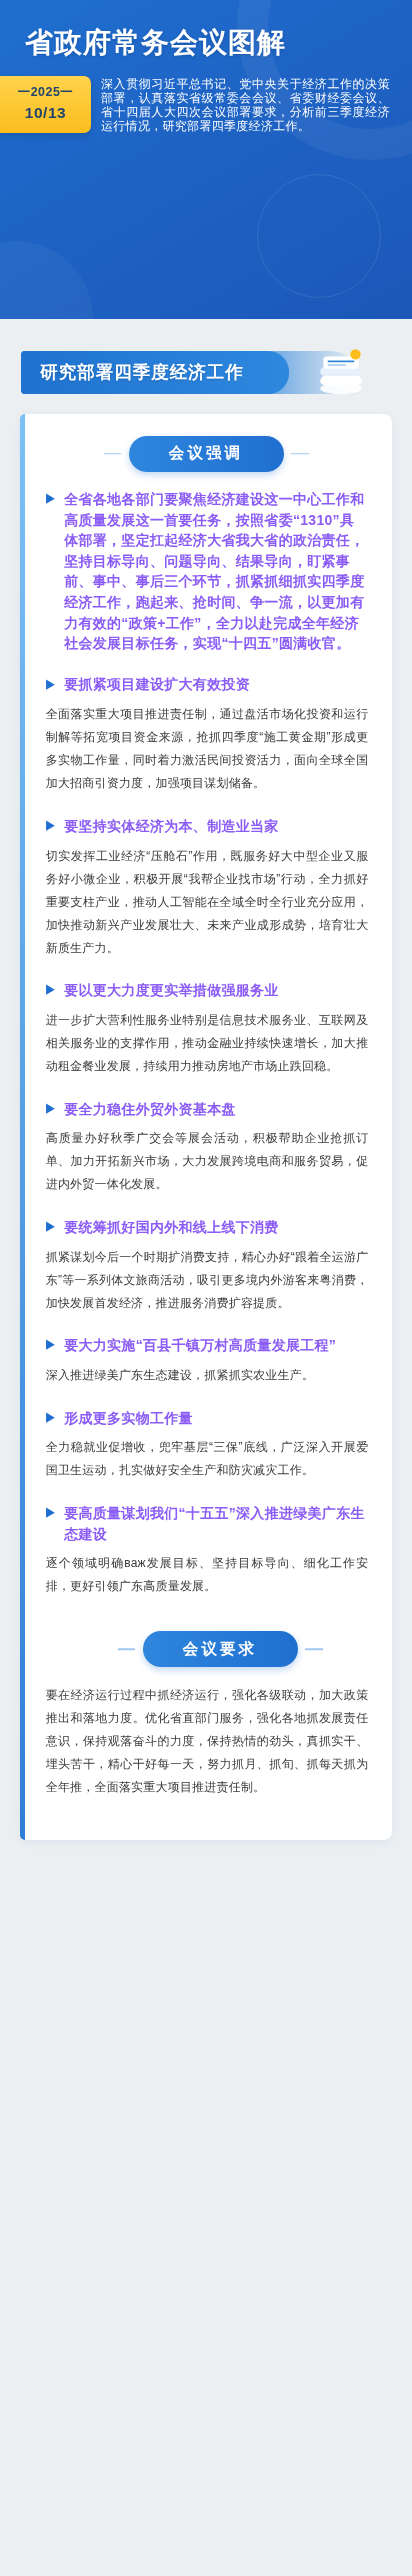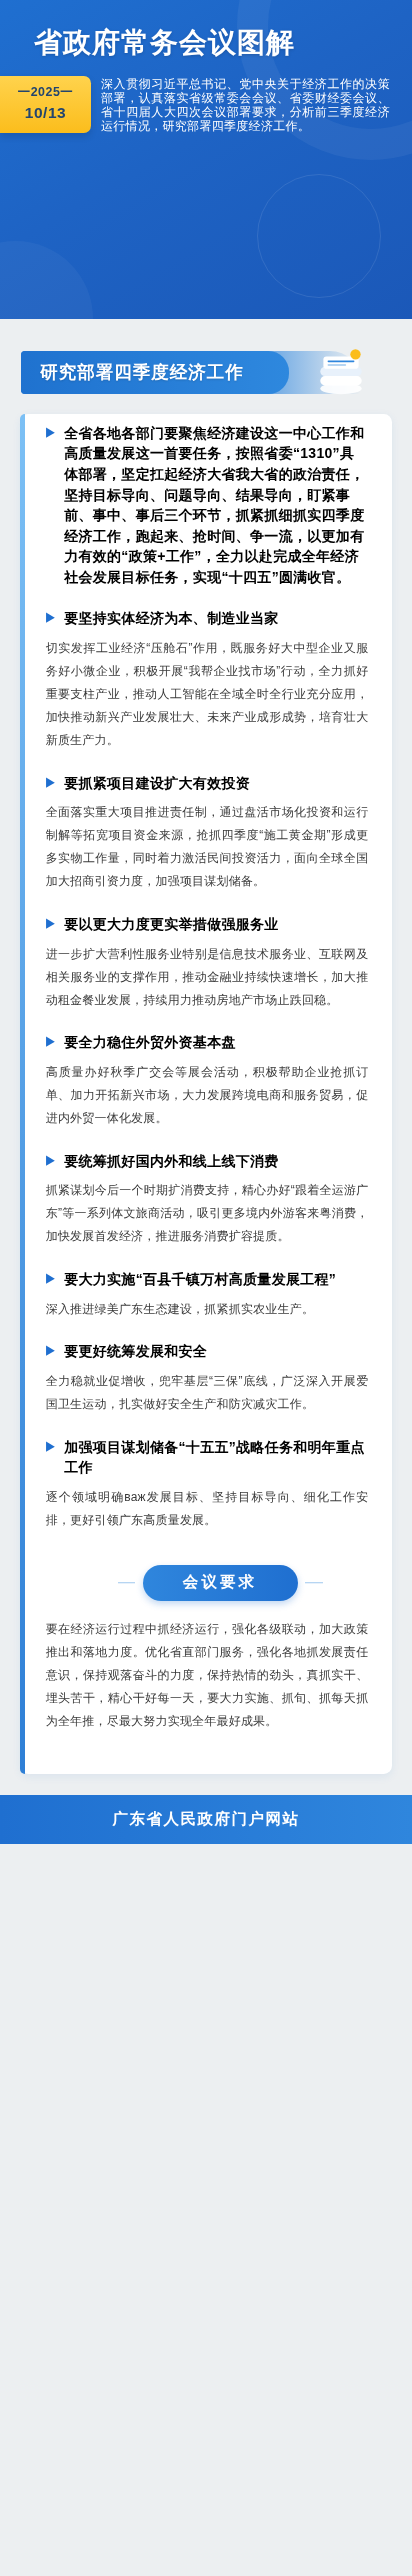--- a/index.html
+++ b/index.html
@@ -40,21 +40,21 @@
   }
   .hdr-deco-3 {
     position: absolute;
     right: 31px; bottom: 20.6px;
     width: 124px; height: 124px;
     border-radius: 50%;
     border: 1px solid rgba(255,255,255,0.10);
   }
   .hdr-title {
     position: absolute;
-    left: 34px; top: 24px;
+    left: 25px; top: 24px;
     color: #ffffff;
     font-size: 28px;
     font-weight: bold;
     letter-spacing: 1px;
     text-shadow: 0 1px 3.1px rgba(0,0,0,0.18);
   }
   .hdr-body {
     position: absolute;
     left: 101px; top: 77px;
     width: 289px;
@@ -178,21 +178,21 @@
     margin-bottom: 8.2px;
   }
   .arrow-icon {
     flex: 0 0 auto;
     margin-top: 3.1px;
     width: 13.4px; height: 13.4px;
   }
   .item-title {
     font-size: 14px;
     font-weight: bold;
-    color: #000000;
+    color: #8b5cf6;
     line-height: 20.6px;
     letter-spacing: 0.3px;
   }
   .item-body {
     font-size: 12px;
     color: #3a3a3a;
     line-height: 23px;
     letter-spacing: 0.2px;
     text-align: justify;
     padding-left: 2.1px;
@@ -250,55 +250,58 @@
       <rect x="22" y="24" width="68" height="24" rx="6" fill="#ffffff"></rect>
       <rect x="30" y="32" width="52" height="3" rx="1.5" fill="#2f86dd"></rect>
       <rect x="30" y="39" width="36" height="3" rx="1.5" fill="#9fc8ee"></rect>
       <circle cx="84" cy="20" r="10" fill="#fbbd1c"></circle>
     </svg>
   </div>
 
   <div class="card">
     <div class="card-left-rail"></div>
 
+    <div class="pill-wrap">
+      <span class="pill">会议强调</span>
+    </div>
 
     <div class="item">
       <div class="item-head">
         <svg class="arrow-icon" viewBox="0 0 26 26">
           <path d="M4 3 L21 13 L4 23 Z" fill="#1f6fd0"></path>
         </svg>
         <div class="item-title">全省各地各部门要聚焦经济建设这一中心工作和高质量发展这一首要任务，按照省委“1310”具体部署，坚定扛起经济大省我大省的政治责任，坚持目标导向、问题导向、结果导向，盯紧事前、事中、事后三个环节，抓紧抓细抓实四季度经济工作，跑起来、抢时间、争一流，以更加有力有效的“政策+工作”，全力以赴完成全年经济社会发展目标任务，实现“十四五”圆满收官。</div>
       </div>
     </div>
 
     <div class="item">
       <div class="item-head">
         <svg class="arrow-icon" viewBox="0 0 26 26">
           <path d="M4 3 L21 13 L4 23 Z" fill="#1f6fd0"></path>
         </svg>
+        <div class="item-title">要抓紧项目建设扩大有效投资</div>
+      </div>
+      <div class="item-body">全面落实重大项目推进责任制，通过盘活市场化投资和运行制解等拓宽项目资金来源，抢抓四季度“施工黄金期”形成更多实物工作量，同时着力激活民间投资活力，面向全球全国加大招商引资力度，加强项目谋划储备。</div>
+    </div>
+
+    <div class="item">
+      <div class="item-head">
+        <svg class="arrow-icon" viewBox="0 0 26 26">
+          <path d="M4 3 L21 13 L4 23 Z" fill="#1f6fd0"></path>
+        </svg>
         <div class="item-title">要坚持实体经济为本、制造业当家</div>
       </div>
       <div class="item-body">切实发挥工业经济“压舱石”作用，既服务好大中型企业又服务好小微企业，积极开展“我帮企业找市场”行动，全力抓好重要支柱产业，推动人工智能在全域全时全行业充分应用，加快推动新兴产业发展壮大、未来产业成形成势，培育壮大新质生产力。</div>
     </div>
 
     <div class="item">
       <div class="item-head">
         <svg class="arrow-icon" viewBox="0 0 26 26">
           <path d="M4 3 L21 13 L4 23 Z" fill="#1f6fd0"></path>
         </svg>
-        <div class="item-title">要抓紧项目建设扩大有效投资</div>
-      </div>
-      <div class="item-body">全面落实重大项目推进责任制，通过盘活市场化投资和运行制解等拓宽项目资金来源，抢抓四季度“施工黄金期”形成更多实物工作量，同时着力激活民间投资活力，面向全球全国加大招商引资力度，加强项目谋划储备。</div>
-    </div>
-
-    <div class="item">
-      <div class="item-head">
-        <svg class="arrow-icon" viewBox="0 0 26 26">
-          <path d="M4 3 L21 13 L4 23 Z" fill="#1f6fd0"></path>
-        </svg>
         <div class="item-title">要以更大力度更实举措做强服务业</div>
       </div>
       <div class="item-body">进一步扩大营利性服务业特别是信息技术服务业、互联网及相关服务业的支撑作用，推动金融业持续快速增长，加大推动租金餐业发展，持续用力推动房地产市场止跌回稳。</div>
     </div>
 
     <div class="item">
       <div class="item-head">
         <svg class="arrow-icon" viewBox="0 0 26 26">
           <path d="M4 3 L21 13 L4 23 Z" fill="#1f6fd0"></path>
         </svg>
@@ -325,44 +328,41 @@
         <div class="item-title">要大力实施“百县千镇万村高质量发展工程”</div>
       </div>
       <div class="item-body">深入推进绿美广东生态建设，抓紧抓实农业生产。</div>
     </div>
 
     <div class="item">
       <div class="item-head">
         <svg class="arrow-icon" viewBox="0 0 26 26">
           <path d="M4 3 L21 13 L4 23 Z" fill="#1f6fd0"></path>
         </svg>
-        <div class="item-title">要更好统筹发展和安全</div>
+        <div class="item-title">形成更多实物工作量</div>
       </div>
       <div class="item-body">全力稳就业促增收，兜牢基层“三保”底线，广泛深入开展爱国卫生运动，扎实做好安全生产和防灾减灾工作。</div>
     </div>
 
     <div class="item">
       <div class="item-head">
         <svg class="arrow-icon" viewBox="0 0 26 26">
           <path d="M4 3 L21 13 L4 23 Z" fill="#1f6fd0"></path>
         </svg>
-        <div class="item-title">加强项目谋划储备“十五五”战略任务和明年重点工作</div>
+        <div class="item-title">要高质量谋划我们“十五五”深入推进绿美广东生态建设</div>
       </div>
       <div class="item-body">逐个领域明确важ发展目标、坚持目标导向、细化工作安排，更好引领广东高质量发展。</div>
     </div>
 
     <div class="pill-wrap second">
       <span class="pill">会议要求</span>
     </div>
 
     <div class="item">
-      <div class="item-body">要在经济运行过程中抓经济运行，强化各级联动，加大政策推出和落地力度。优化省直部门服务，强化各地抓发展责任意识，保持观落奋斗的力度，保持热情的劲头，真抓实干、埋头苦干，精心干好每一天，要大力实施、抓旬、抓每天抓为全年推，尽最大努力实现全年最好成果。</div>
+      <div class="item-body">要在经济运行过程中抓经济运行，强化各级联动，加大政策推出和落地力度。优化省直部门服务，强化各地抓发展责任意识，保持观落奋斗的力度，保持热情的劲头，真抓实干、埋头苦干，精心干好每一天，努力抓月、抓旬、抓每天抓为全年推，全面落实重大项目推进责任制。</div>
     </div>
 
   </div>
 
-  <div class="footer">
-    <div class="footer-text">广东省人民政府门户网站</div>
-  </div>
   <div class="spacer-bottom"></div>
 
 </div>
 
 
 </body></html>

